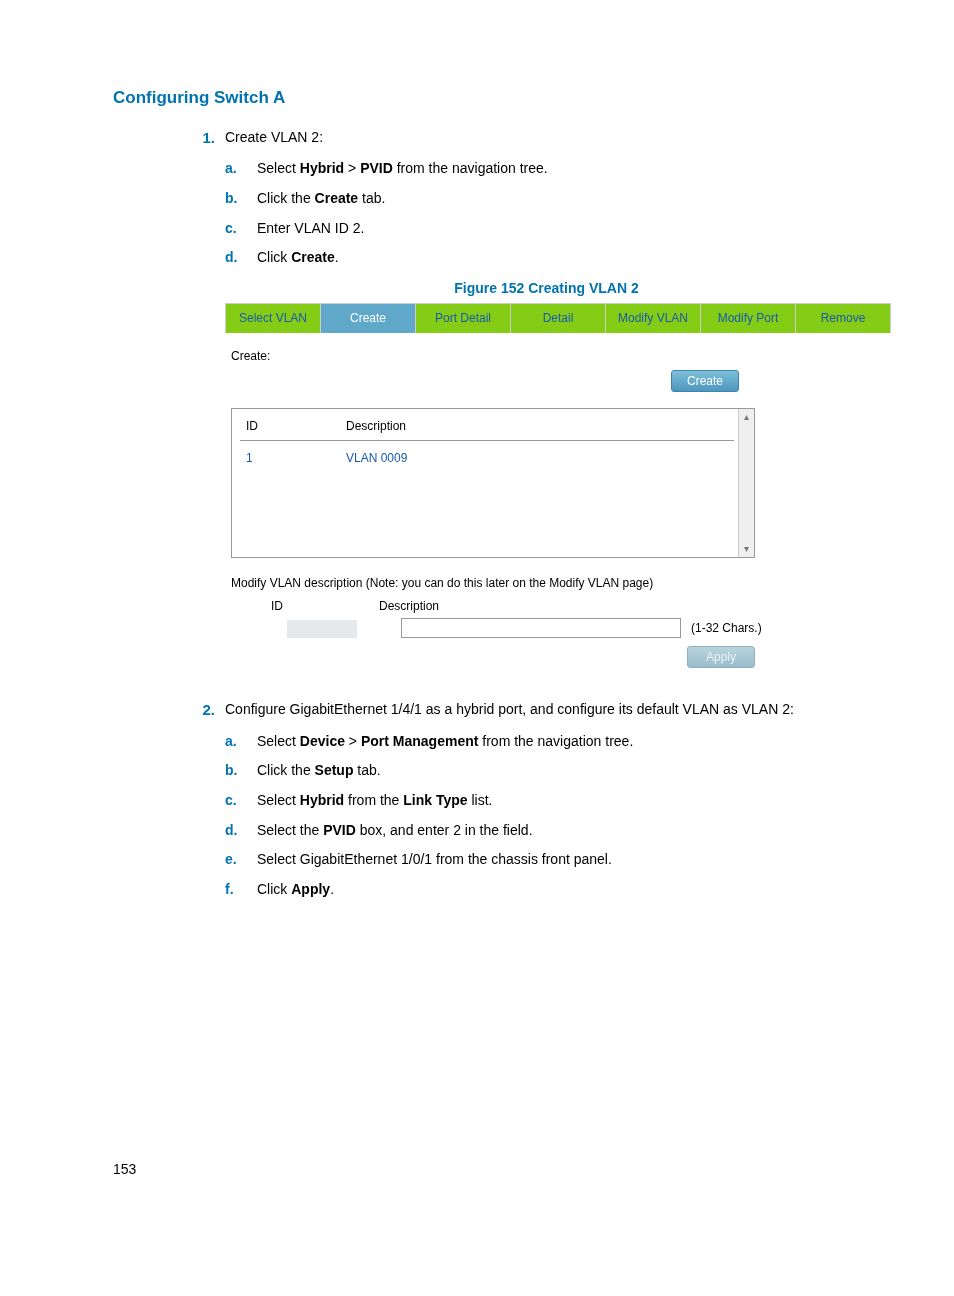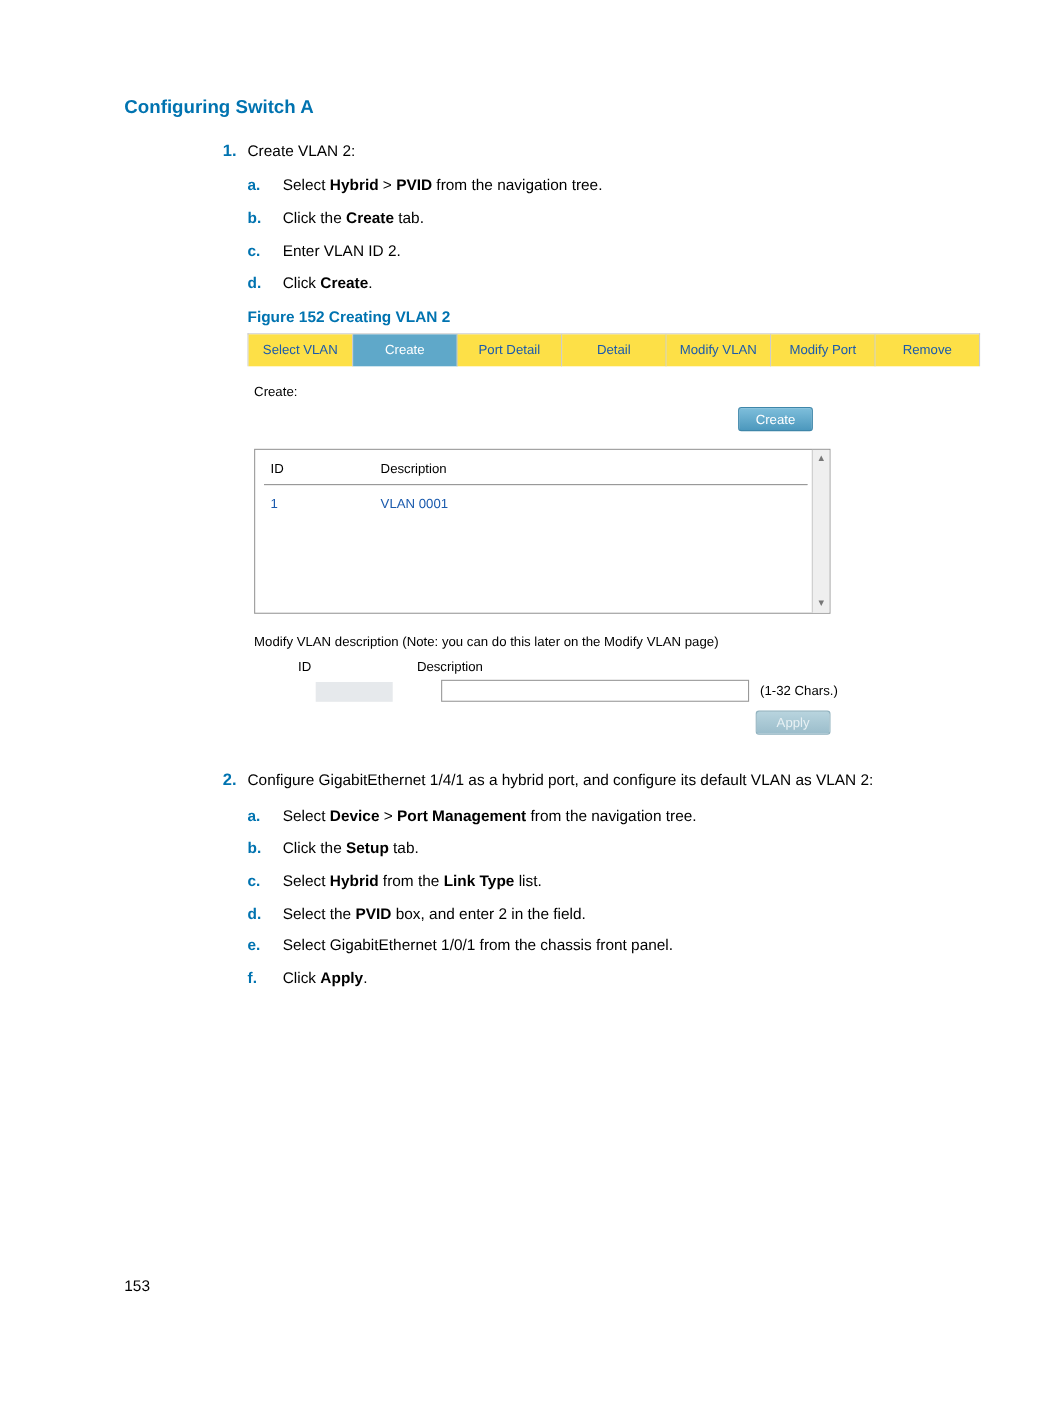--- a/index.html
+++ b/index.html
@@ -45,39 +45,40 @@
     font-size: 14px;
     width: 22px;
     text-align: left;
   }
   .bold { font-weight: bold; }
   .fig-caption {
     color: #0073b0;
     font-weight: bold;
     font-size: 14px;
     margin: 8px 0 3px 0;
+    text-align: center;
   }
   .figure-box {
     margin: 0 0 24px 0;
     width: 666px;
     font-size: 12px;
     font-family: Tahoma, Verdana, sans-serif;
   }
   .tabs {
     display: flex;
     border: 1px solid #ccc;
     border-bottom: none;
   }
   .tab {
     flex: 1;
     text-align: center;
     color: #1a5aad;
     padding: 5px 4px;
     border-right: 1px solid #ccc;
-    background: #fde047;
+    background: #84cc16;
     font-size: 12px;
     white-space: nowrap;
   }
   .tab:last-child { border-right: none; }
   .tab.active {
     background: #5fa8c9;
     color: #fff;
   }
   .form-row { display:flex; align-items:center; margin-bottom: 6px;}
   .label-cell { width: 110px; padding-left: 20px;}
@@ -232,21 +233,21 @@
               <table class="vlan-table">
                 <thead>
                   <tr>
                     <th style="width:100px;">ID</th>
                     <th>Description</th>
                   </tr>
                 </thead>
                 <tbody>
                   <tr>
                     <td>1</td>
-                    <td>VLAN 0001</td>
+                    <td>VLAN 0009</td>
                   </tr>
                 </tbody>
               </table>
               <div class="scrollbar">
                 <span class="scroll-arrow">▴</span>
                 <span class="scroll-arrow">▾</span>
               </div>
             </div>
           </div>
 

